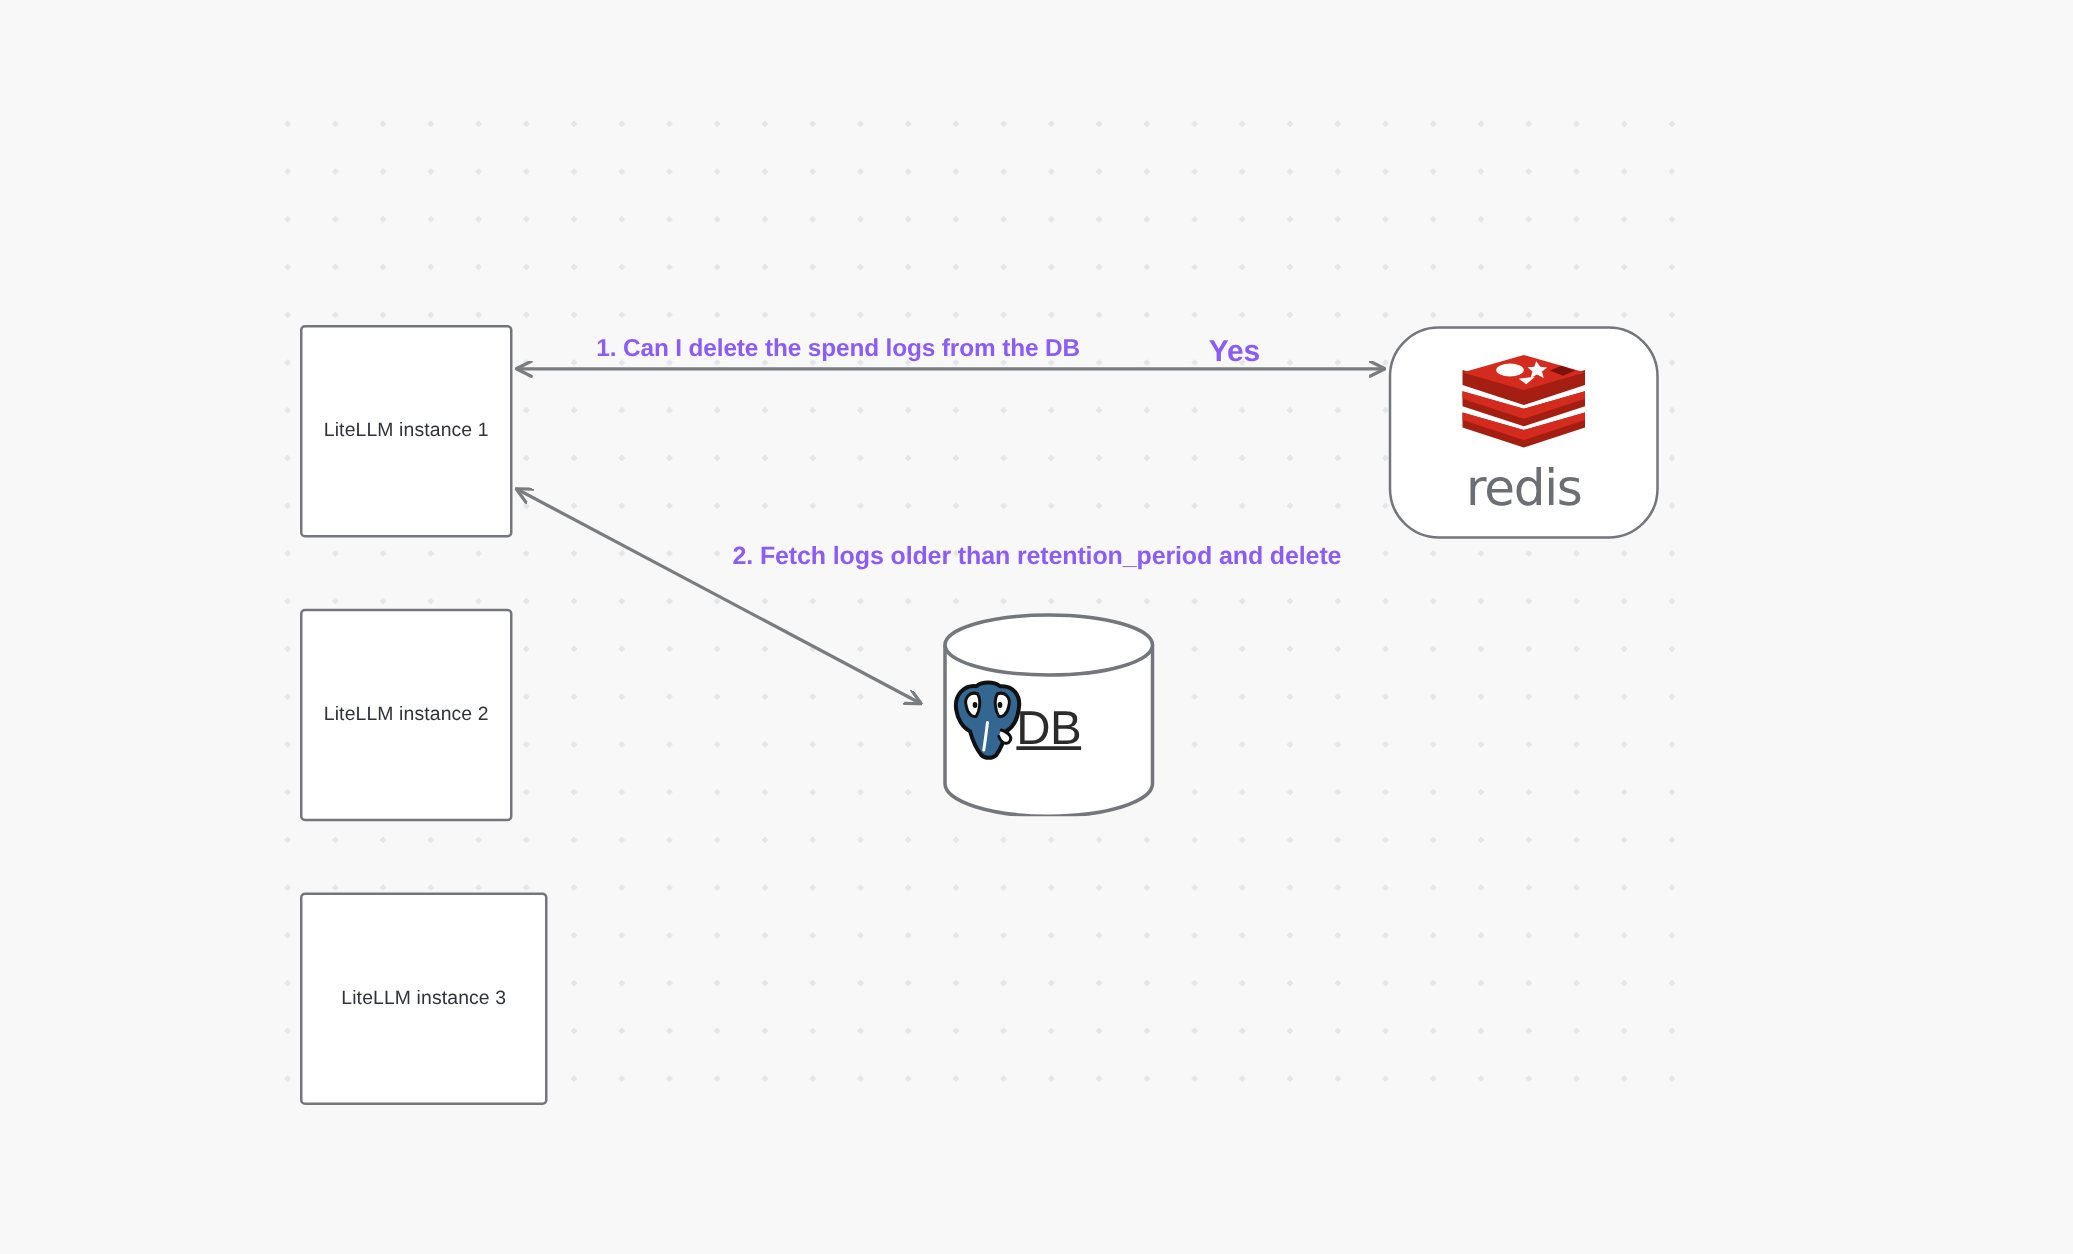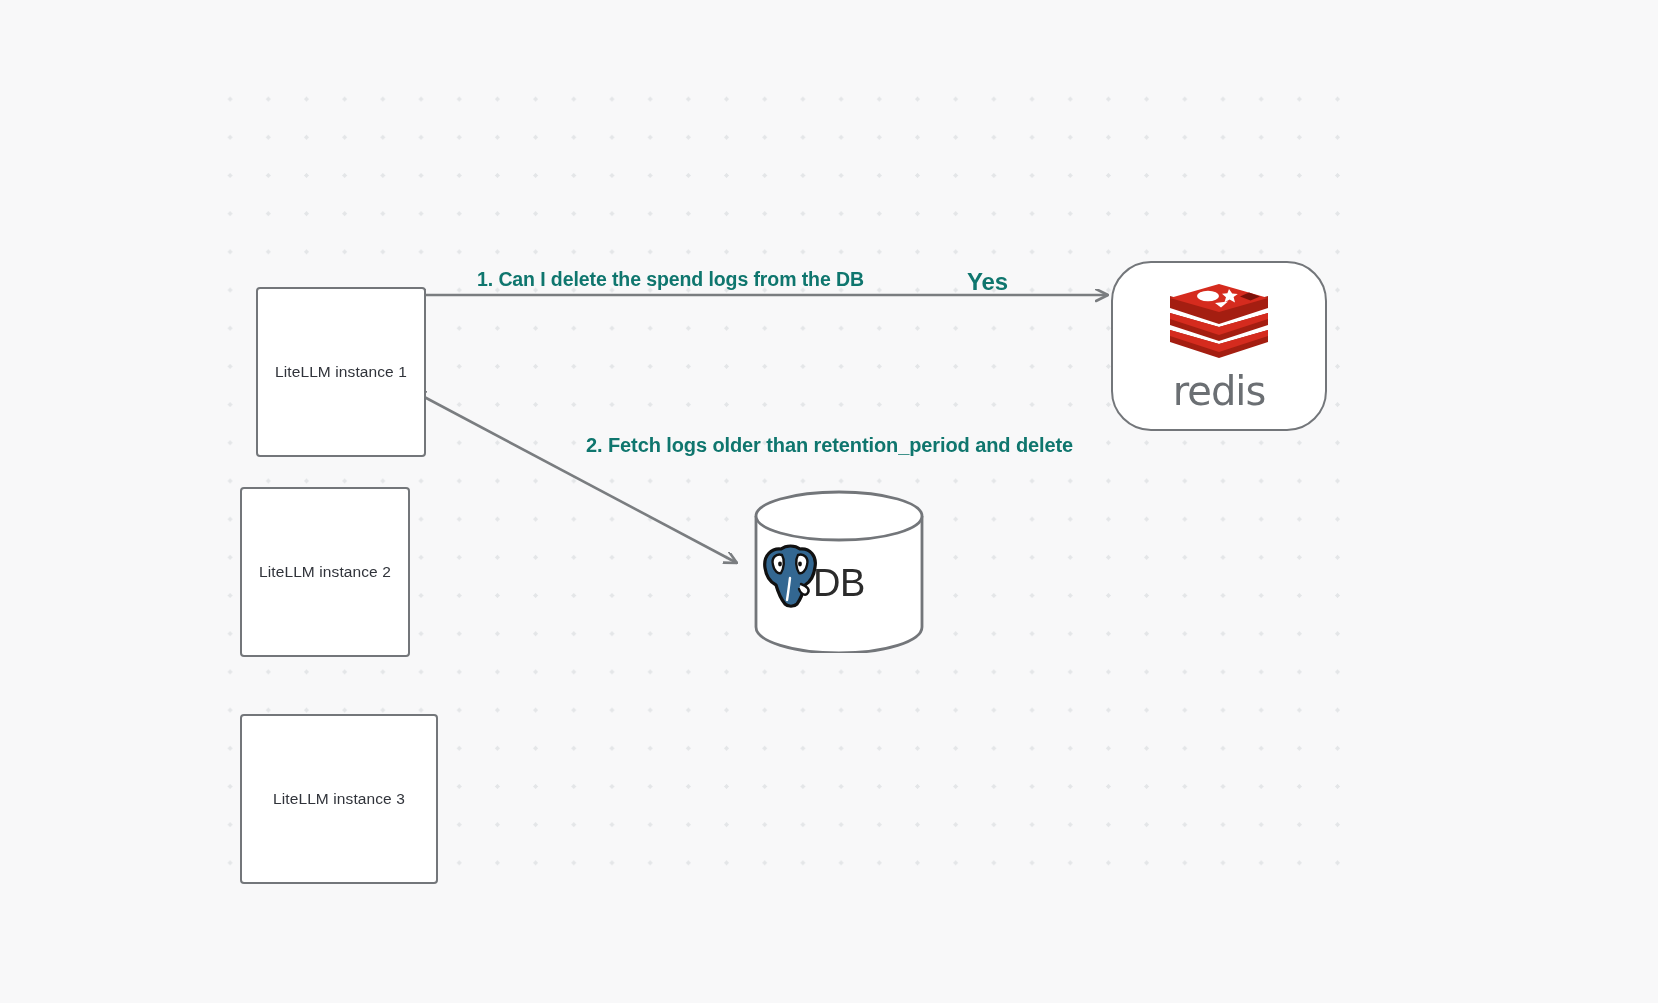--- a/index.html
+++ b/index.html
@@ -49,21 +49,21 @@
     justify-content: center;
   }
   .node-box .node-label {
     font-size: 15.5px;
     color: #30333a;
     letter-spacing: 0.1px;
     font-family: "Liberation Sans", sans-serif;
     white-space: nowrap;
   }
 
-  #litellm-1 { left: 256px; top: 260px;  width: 170px; height: 170px; margin-top: 27px; }
+  #litellm-1 { left: 240px; top: 260px;  width: 170px; height: 170px; }
   #litellm-2 { left: 240px; top: 487px;  width: 170px; height: 170px; text-align: center; }
   #litellm-3 { left: 240px; top: 714px;  width: 198px; height: 170px; }
 
   
   #redis-node {
     position: absolute;
     left: 1111px;
     top: 261px;
     width: 216px;
     height: 170px;
@@ -114,36 +114,37 @@
     justify-content: center;
     gap: 0px;
   }
   .db-text {
     font-size: 38px;
     font-weight: 400;
     color: #2b2b2b;
     line-height: 1;
     font-family: "Liberation Sans", sans-serif;
     letter-spacing: -0.5px;
+    text-decoration: underline;
   }
 
   
   #edges {
     position: absolute;
     left: 0; top: 0;
     width: 1658px; height: 1003px;
     pointer-events: none;
   }
 
   
   .edge-label {
     position: absolute;
     font-family: "Liberation Sans", sans-serif;
     font-weight: bold;
-    color: #0f766e;
+    color: #8b5cf6;
     white-space: nowrap;
     letter-spacing: -0.1px;
   }
   #label-1 {
     left: 477px;
     top: 268px;
     font-size: 19.5px;
   }
   #label-yes {
     left: 967px;

